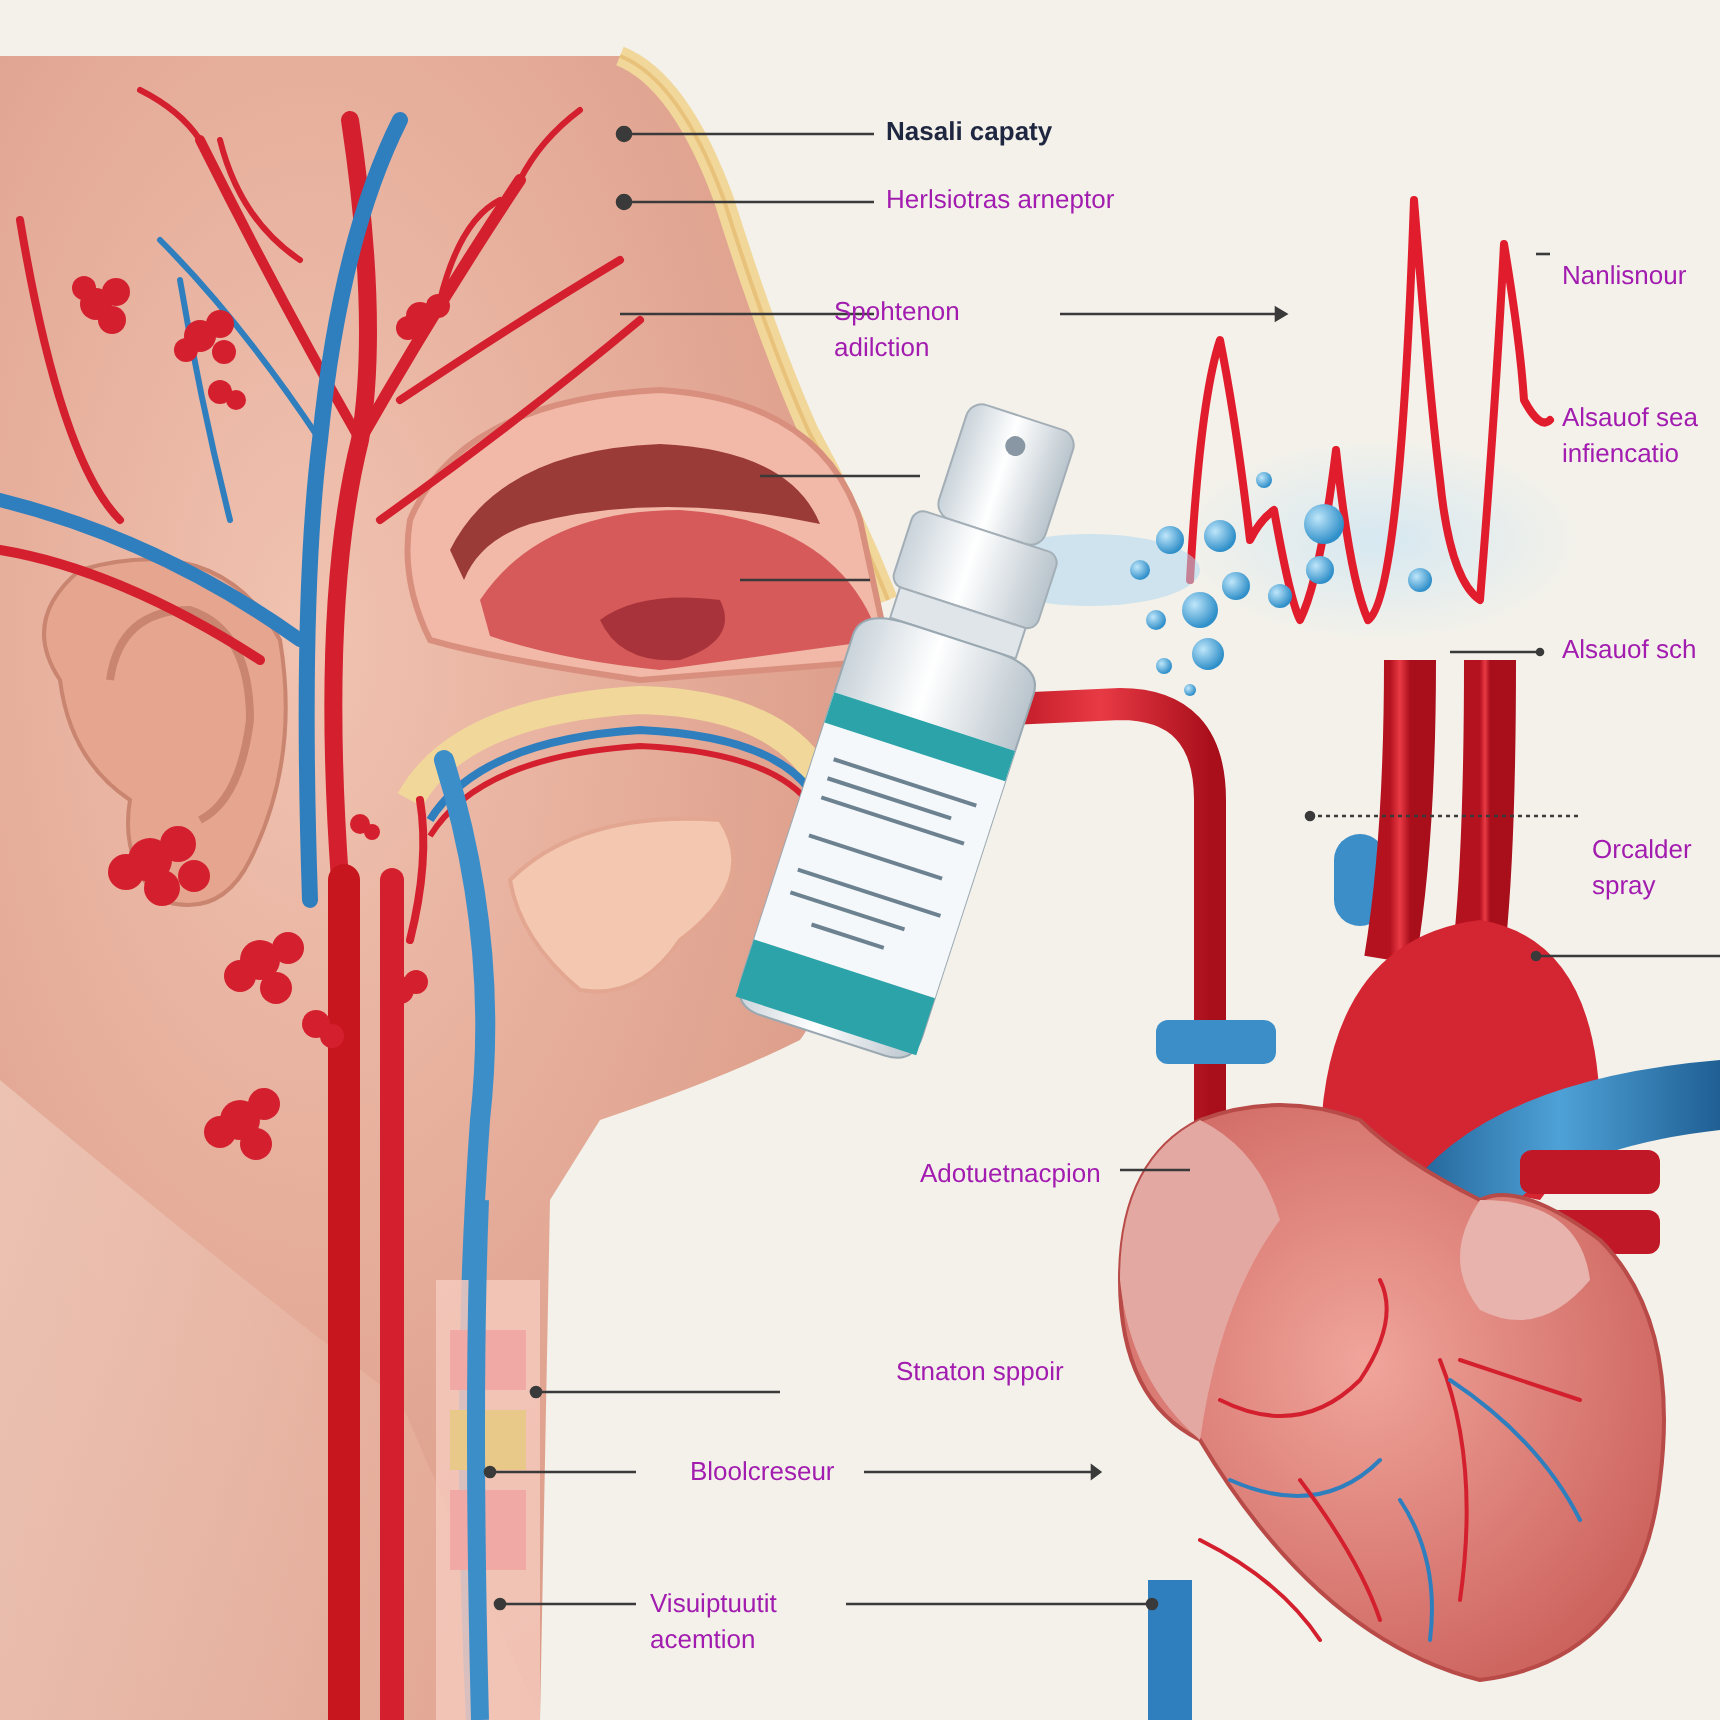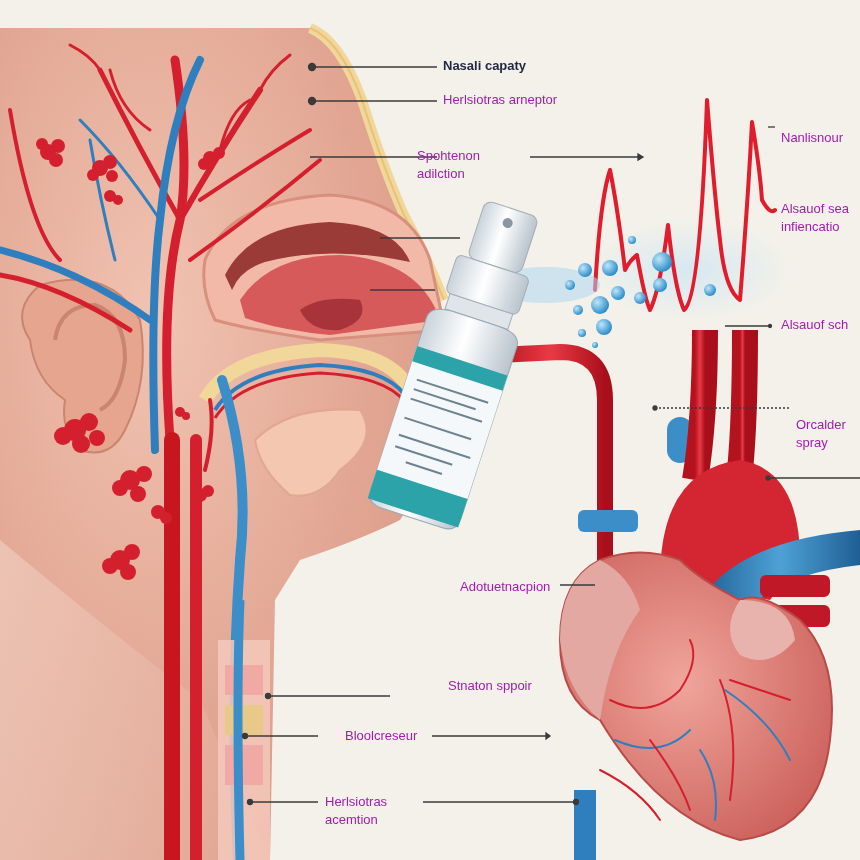--- a/index.html
+++ b/index.html
@@ -280,16 +280,16 @@
 adilction</div>
 <div class="label" style="left:781px; top:129px;text-align:right;">Nanlisnour</div>
 <div class="label" style="left:781px; top:200px;">Alsauof sea
 infiencatio</div>
 <div class="label" style="left:781px; top:316px;text-align:right;">Alsauof sch</div>
 <div class="label" style="left:796px; top:416px;">Orcalder
 spray</div>
 <div class="label" style="left:460px; top:578px;">Adotuetnacpion</div>
 <div class="label" style="left:448px; top:677px;">Stnaton sppoir</div>
 <div class="label" style="left:326px; top:727px;margin-left:19px;">Bloolcreseur</div>
-<div class="label" style="left:325px; top:793px;">Herlsiotras
+<div class="label" style="left:325px; top:793px;">Visuiptuutit
 acemtion</div>
 
 </div>
 
 </body></html>

